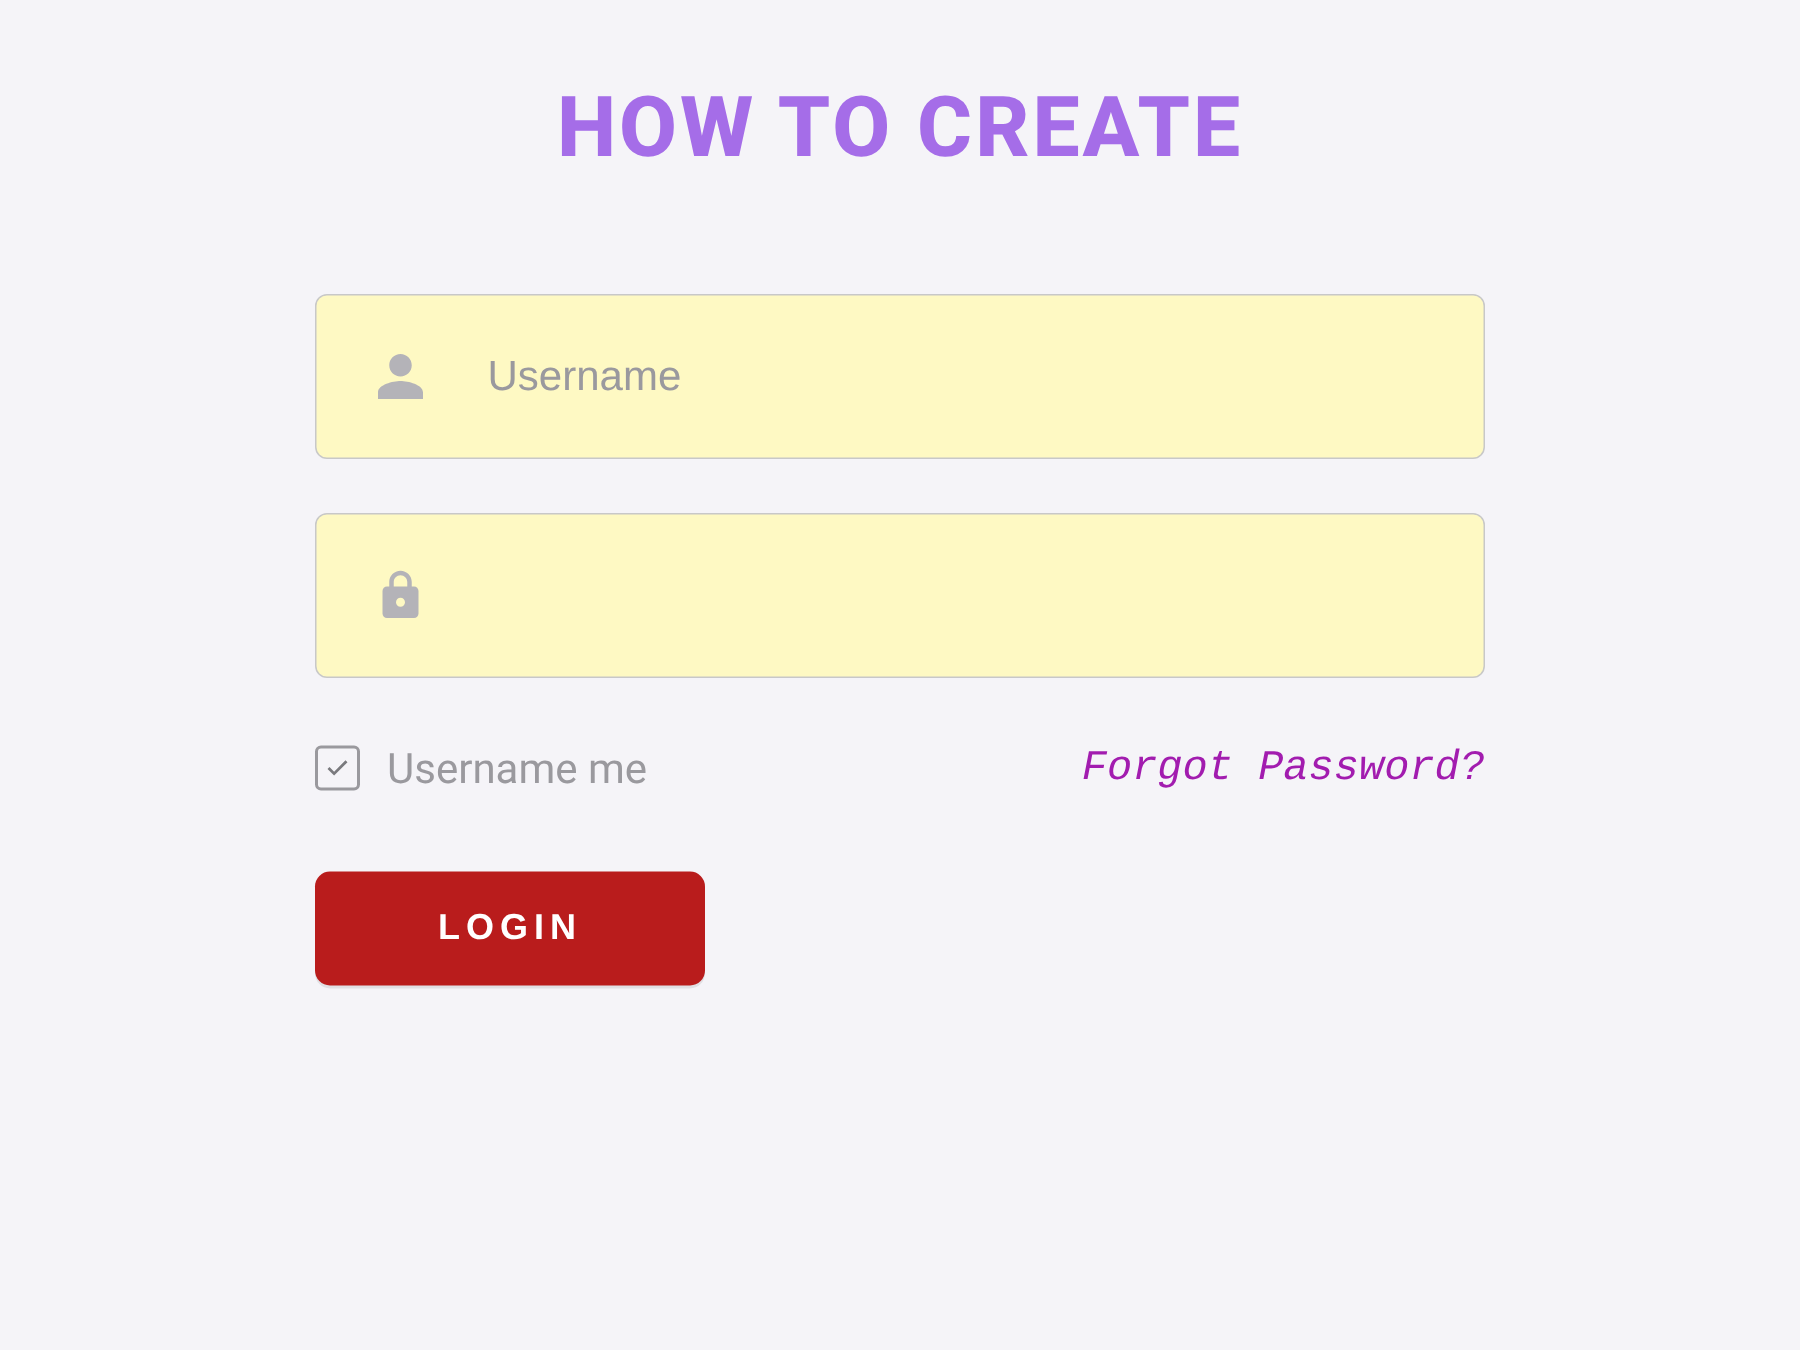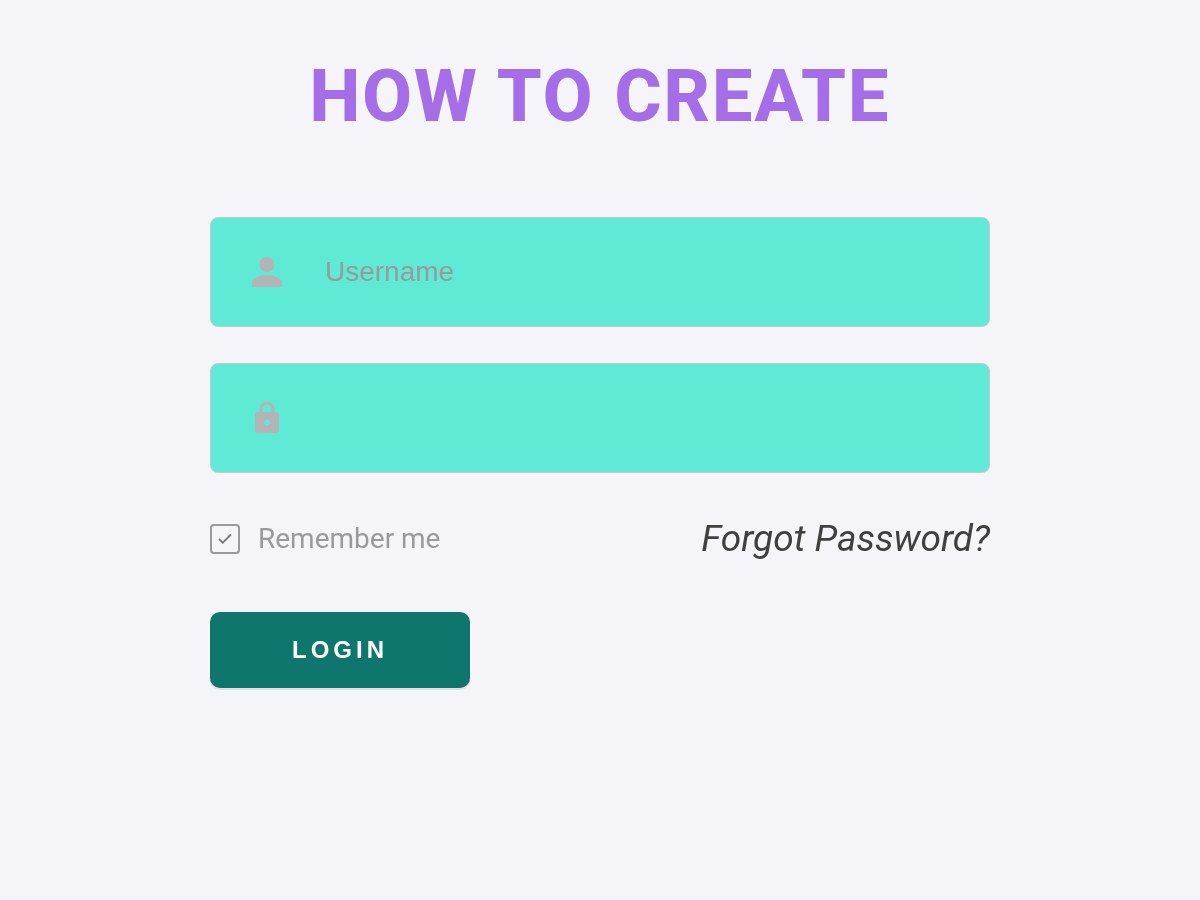--- a/index.html
+++ b/index.html
@@ -16,40 +16,40 @@
       flex-direction: column;
       align-items: center;
     }
     .heading {
       text-align: center;
       margin-top: 48px;
       margin-bottom: 72px;
     }
     .heading h1 {
       color: #a56de8;
-      font-size: 72px;
+      font-size: 56px;
       font-weight: 800;
       letter-spacing: 2px;
       line-height: 1.35;
       text-transform: uppercase;
     }
     .form {
       width: 780px;
       display: flex;
       flex-direction: column;
       gap: 36px;
     }
     .input-wrap {
       position: relative;
       display: flex;
       align-items: center;
       height: 110px;
       border: 1px solid #c8c8c8;
       border-radius: 8px;
-      background: #5eead4;
+      background: #fef9c3;
       padding-left: 38px;
     }
     .input-icon {
       width: 36px;
       height: 36px;
       flex-shrink: 0;
       color: #b4b3b8;
       display: flex;
       align-items: center;
       justify-content: center;
@@ -101,32 +101,33 @@
       stroke: #7a7a7e;
       stroke-width: 2.5;
       fill: none;
     }
     .remember-label {
       font-size: 28px;
       color: #9a999e;
       font-weight: 400;
     }
     .forgot {
-      font-size: 37px;
-      color: #404040;
+      font-size: 28px;
+      color: #a21caf;
       font-style: italic;
       text-decoration: none;
       cursor: pointer;
+      font-family: Liberation Mono, monospace;
     }
     .login-btn {
       margin-top: 16px;
       align-self: flex-start;
       width: 260px;
       height: 76px;
-      background: #0f766e;
+      background: #b91c1c;
       border: none;
       border-radius: 10px;
       color: #ffffff;
       font-size: 24px;
       font-weight: 700;
       letter-spacing: 4px;
       text-transform: uppercase;
       cursor: pointer;
       box-shadow: 0 2px 0 rgba(0,0,0,0.08);
     }
@@ -159,20 +160,20 @@
     </span>
   </div>
 
   <div class="row-options">
     <div class="remember">
       <span class="checkbox">
         <svg viewBox="0 0 24 24">
             <polyline points="4 12 9 17 20 6"></polyline>
           </svg>
       </span>
-      <span class="remember-label">Remember me</span>
+      <span class="remember-label">Username me</span>
     </div>
     <a class="forgot">Forgot Password?</a>
   </div>
 
   <button class="login-btn">LOGIN</button>
 
 </div>
 
 </body></html>

